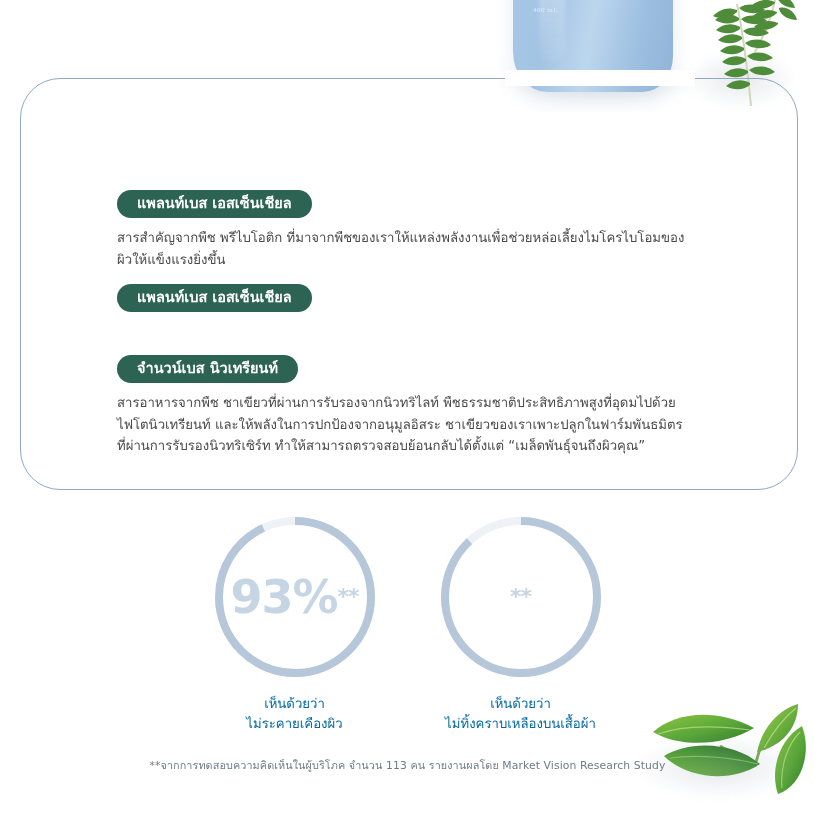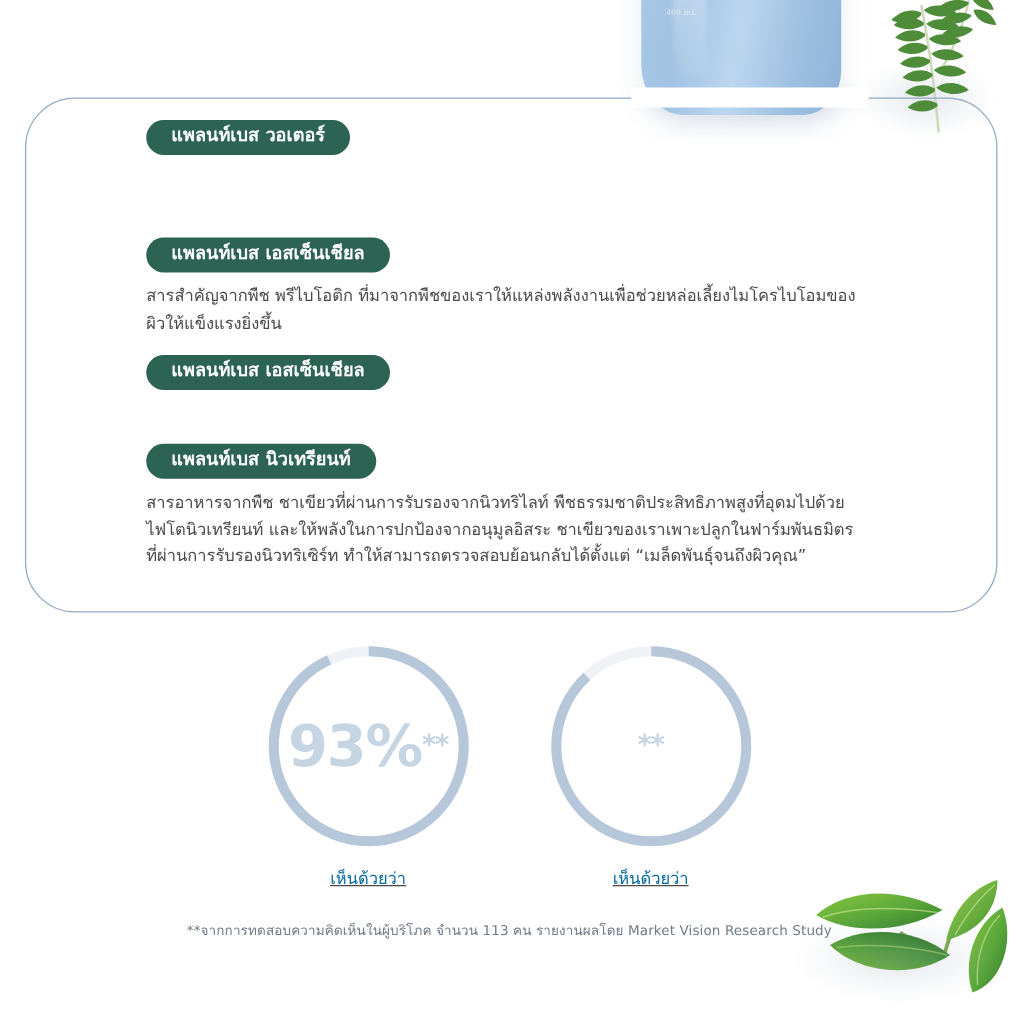--- a/index.html
+++ b/index.html
@@ -132,21 +132,20 @@
   .stats {
     position: absolute;
     left: 0;
     top: 512px;
     width: 815px;
   }
   .stat-row {
     display: flex;
     justify-content: center;
     gap: 26px;
-    text-decoration: underline;
   }
   .stat {
     width: 200px;
     text-align: center;
   }
   .ring-wrap {
     position: relative;
     width: 170px;
     height: 170px;
     margin: 0 auto;
@@ -247,68 +246,69 @@
       <path d="M86 2 C94 0,102 6,104 14 C96 14,88 10,86 3Z"></path>
       <path d="M88 14 C96 12,104 18,106 26 C98 26,90 22,88 15Z"></path>
     </g>
   </svg>
 </div>
 
 <div class="card"></div>
 <div class="card-notch"></div>
 
 <div class="section" style="top:96px">
-  <span class="badge">แพลนท์เบส วอเตอร์</span>
 </div>
 
 <div class="section" style="top:190px">
   <span class="badge">แพลนท์เบส เอสเซ็นเชียล</span>
   <div class="body-text">สารสำคัญจากพืช พรีไบโอติก ที่มาจากพืชของเราให้แหล่งพลังงานเพื่อช่วยหล่อเลี้ยงไมโครไบโอมของผิวให้แข็งแรงยิ่งขึ้น</div>
 </div>
 
 <div class="section" style="top:284px">
   <span class="badge">แพลนท์เบส เอสเซ็นเชียล</span>
 </div>
 
 <div class="section" style="top:355px">
-  <span class="badge">แพลนท์เบส นิวเทรียนท์</span>
+  <span class="badge">จำนวน์เบส นิวเทรียนท์</span>
   <div class="body-text">สารอาหารจากพืช ชาเขียวที่ผ่านการรับรองจากนิวทริไลท์ พืชธรรมชาติประสิทธิภาพสูงที่อุดมไปด้วยไฟโตนิวเทรียนท์ และให้พลังในการปกป้องจากอนุมูลอิสระ ชาเขียวของเราเพาะปลูกในฟาร์มพันธมิตรที่ผ่านการรับรองนิวทริเซิร์ท ทำให้สามารถตรวจสอบย้อนกลับได้ตั้งแต่ “เมล็ดพันธุ์จนถึงผิวคุณ”</div>
 </div>
 
 <div class="stats">
   <div class="stat-row">
 
     <div class="stat">
       <div class="ring-wrap">
         <svg class="ring-svg" viewBox="0 0 170 170">
           <circle cx="85" cy="85" r="76" fill="none" stroke="#eef2f6" stroke-width="8"></circle>
           <circle id="ring1" cx="85" cy="85" r="76" fill="none" stroke="#b6c7da" stroke-width="8" stroke-linecap="butt" transform="rotate(-90 85 85)" stroke-dasharray="444.09553751145313 477.5220833456485"></circle>
         </svg>
         <div class="ring-value">
           <span class="ring-num">93%</span>
             <span class="ring-star">**</span>
         </div>
       </div>
       <div class="stat-caption">
         <div>เห็นด้วยว่า</div>
+        <div>ไม่ระคายเคืองผิว</div>
       </div>
     </div>
 
     <div class="stat">
       <div class="ring-wrap">
         <svg class="ring-svg" viewBox="0 0 170 170">
           <circle cx="85" cy="85" r="76" fill="none" stroke="#eef2f6" stroke-width="8"></circle>
           <circle id="ring2" cx="85" cy="85" r="76" fill="none" stroke="#b6c7da" stroke-width="8" stroke-linecap="butt" transform="rotate(-90 85 85)" stroke-dasharray="420.2194333441707 477.5220833456485"></circle>
         </svg>
         <div class="ring-value">
             <span class="ring-star">**</span>
         </div>
       </div>
       <div class="stat-caption">
         <div>เห็นด้วยว่า</div>
+        <div>ไม่ทิ้งคราบเหลืองบนเสื้อผ้า</div>
       </div>
     </div>
 
   </div>
   <div class="footnote">**จากการทดสอบความคิดเห็นในผู้บริโภค จำนวน 113 คน รายงานผลโดย Market Vision Research Study</div>
 </div>
 
 <div class="photo-bottom">
   <div class="leaf-shadow-bot"></div>
   <svg viewBox="0 0 187 121" width="187" height="121">

